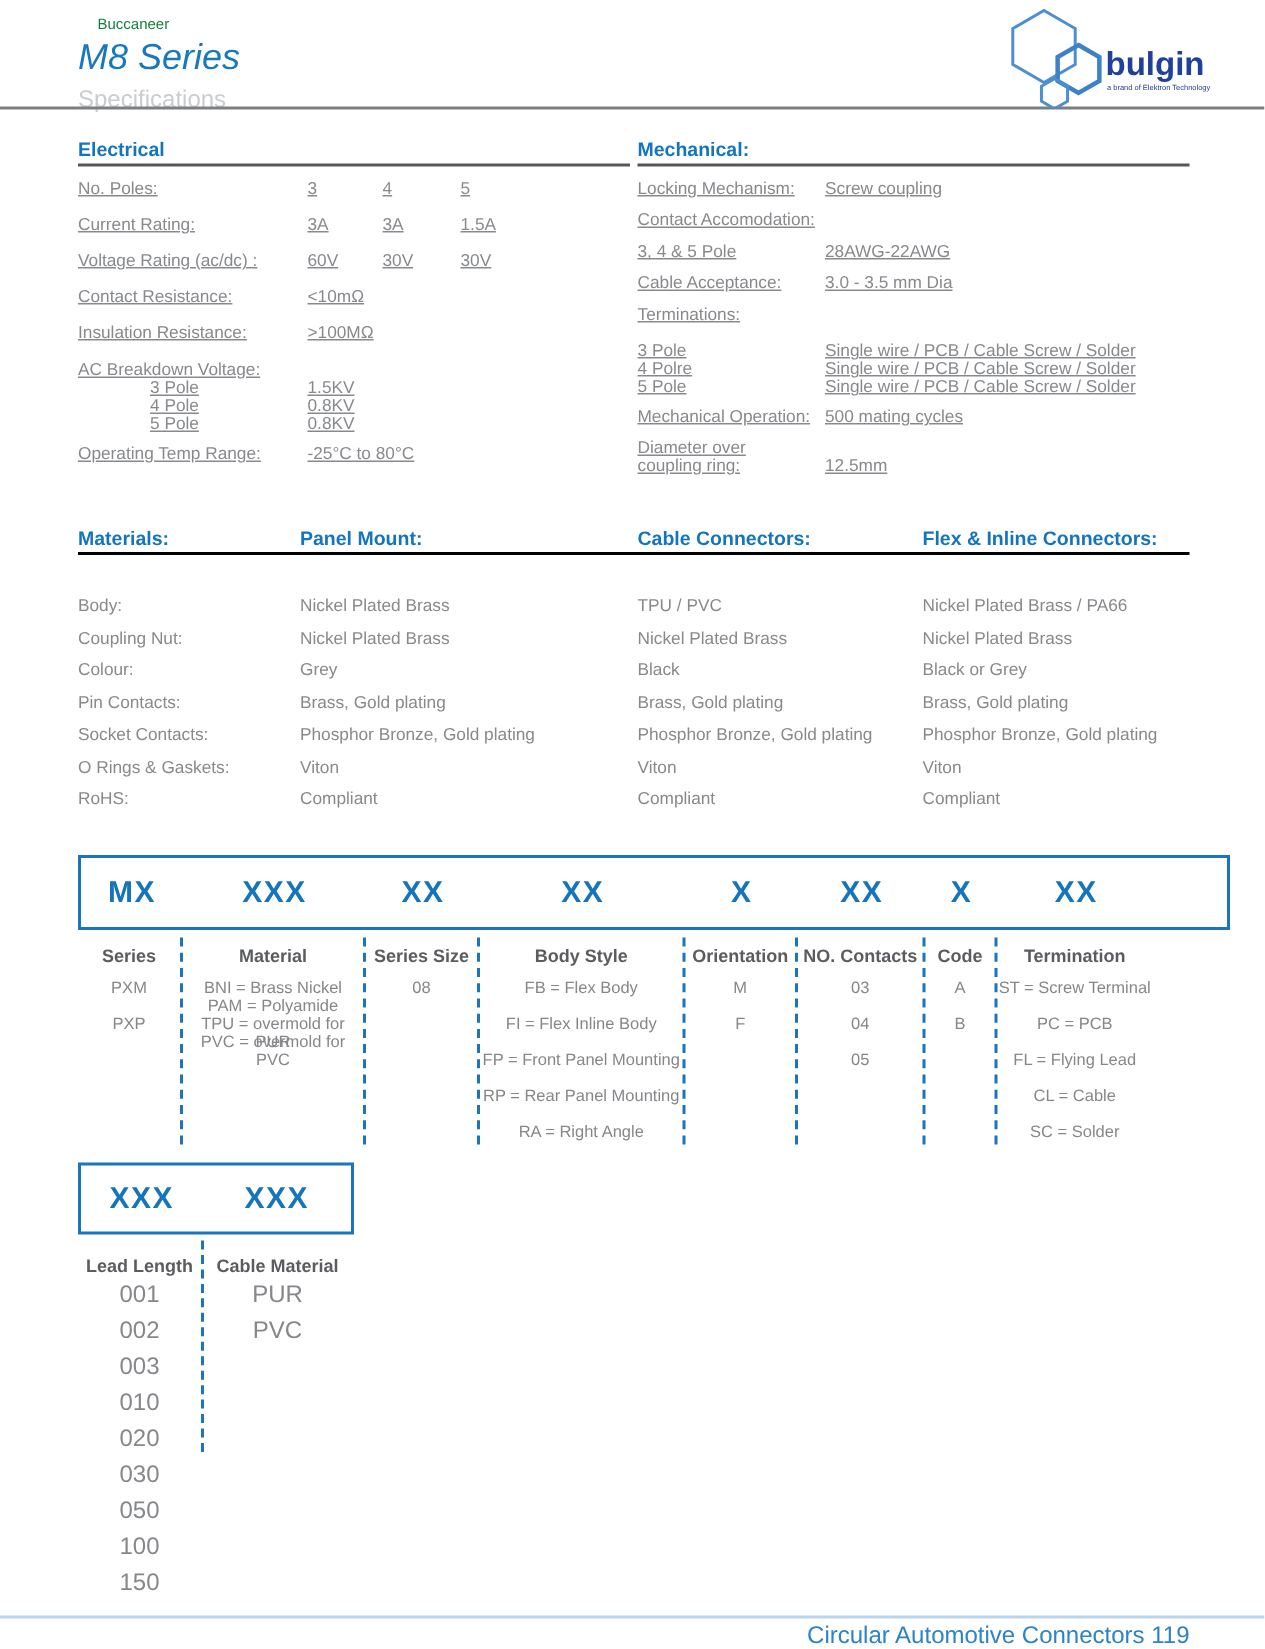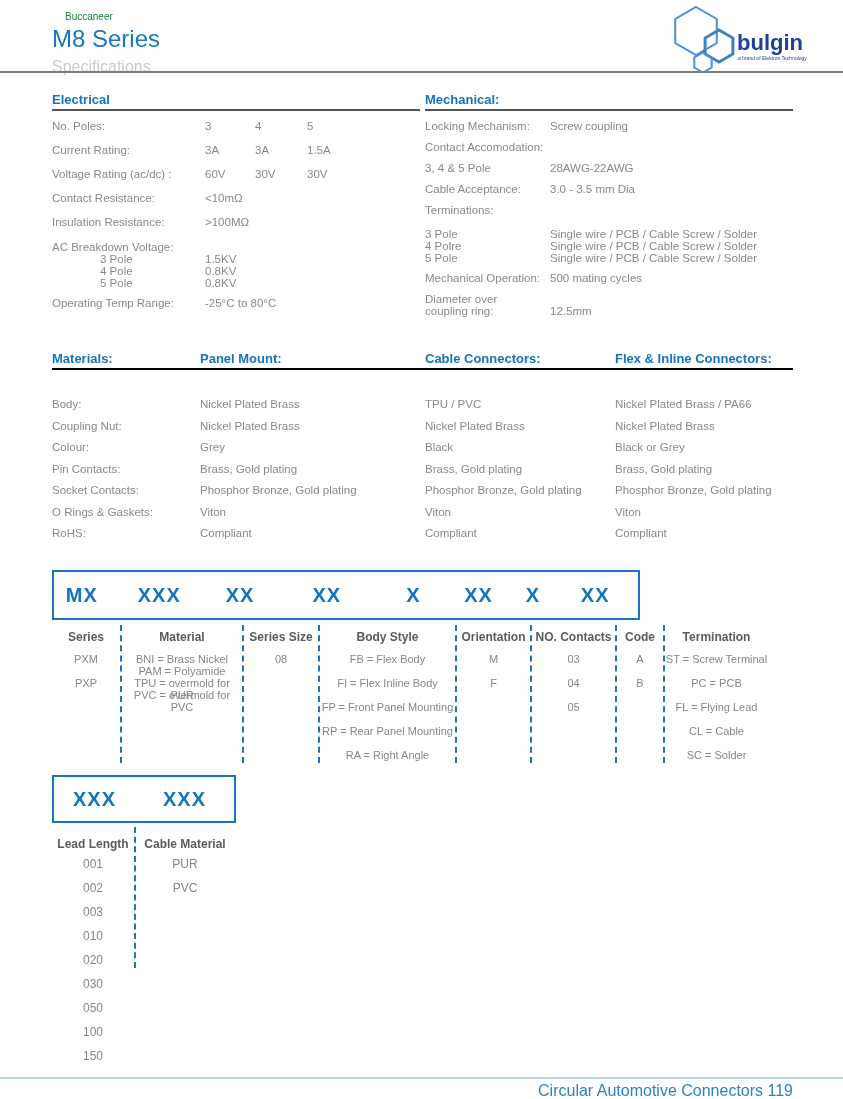--- a/index.html
+++ b/index.html
@@ -5,36 +5,36 @@
   * { box-sizing: border-box; margin: 0; padding: 0; }
   html, body { width: 843px; height: 1099px; }
   body {
     position: relative;
     background: #ffffff;
     font-family: "Liberation Sans", sans-serif;
     overflow: hidden;
   }
   
   .brand     { position:absolute; left:52px; top:11px;  font-size:10px; color:#15803d;margin-left:13px; }
-  .title     { position:absolute; left:52px; top:25px;  font-size:24px; color:#1878be; }
+  .title     { position:absolute; left:52px; top:25px;  font-size:24px; color:#1878be;font-style:italic; }
   .subtitle  { position:absolute; left:52px; top:58px;  font-size:16px; color:#cbccce; }
   .header-rule { position:absolute; left:0; top:71px; width:843px; height:2px; background:#7c7e81; }
   .logo { position:absolute; left:655px; top:4px; width:160px; height:68px; }
   .logo svg { display:block; }
   .logo-word { font-family:"Liberation Sans", sans-serif; font-weight:bold; font-size:22px; fill:#21409a; }
   .logo-tag  { font-family:"Liberation Sans", sans-serif; font-size:5px;  fill:#21409a; }
 
   
   .sec-head {
     font-size:13px; font-weight:bold; color:#1474bc;
     line-height:13px; padding-bottom:3px; border-bottom:2px solid #54565a;
   }
   .elec { position:absolute; left:52px; top:93px; width:368px; }
   .mech { position:absolute; left:425px; top:93px; width:368px; }
-  .lab, .val { font-size:11.5px; color:#87898c; }
+  .lab, .val { font-size:11.5px; color:#87898c;text-decoration:underline; }
 
   .erows { margin-top:9px; }
   .erow { display:grid; grid-template-columns:153px 50px 52px 1fr; height:24px; line-height:12px; }
   .bd-label { margin-top:1px; line-height:12px; }
   .bd-row { display:grid; grid-template-columns:105px 1fr; padding-left:48px; height:12px; line-height:12px; }
   .op-row { margin-top:8px; display:grid; grid-template-columns:153px 1fr; height:24px; line-height:12px; }
 
   .mrows { margin-top:9px; }
   .mrow { display:grid; grid-template-columns:125px 1fr; height:21px; line-height:12px; }
   .term-rows { margin-top:3px; }
@@ -49,21 +49,21 @@
   .mat-heads {
     display:grid; grid-template-columns:148px 225px 190px 1fr;
     font-size:13px; font-weight:bold; color:#1474bc;
     line-height:13px; padding-bottom:3px; border-bottom:2px solid #000000;
   }
   .mat-rows { margin-top:28px; }
   .mat-row { display:grid; grid-template-columns:148px 225px 190px 1fr; height:21.5px; line-height:12px; font-size:11.5px; color:#87898c; }
 
   
   .pn-box {
-    position:absolute; left:52px; top:570px; width:588px; height:50px;
+    position:absolute; left:52px; top:570px; width:768px; height:50px;
     border:2px solid #1c75bc; display:flex; align-items:flex-end;
   }
   .pn-cell { display:flex; align-items:center; justify-content:center; height:100%;
              font-size:20px; font-weight:bold; color:#1474bc; letter-spacing:1px; }
   .pn-table { position:absolute; left:52px; top:625px; width:716px; height:138px; display:flex; }
   .pn-col { height:138px; }
   .pn-col + .pn-col { border-left:2px dashed #1c75bc; }
   .w0 { width:68px; }  .w1 { width:122px; } .w2 { width:76px; }  .w3 { width:137px; }
   .w4 { width:75px; }  .w5 { width:85px; }  .w6 { width:48px; }  .w7 { width:105px; }
   .pn-header { height:28px; padding-top:5px; text-align:center; font-weight:bold; font-size:12px; color:#5a5c5f; }
@@ -73,21 +73,21 @@
   
   .lead-box {
     position:absolute; left:52px; top:775px; width:184px; height:48px;
     border:2px solid #1c75bc; display:flex; align-items:center;
   }
   .ll-table { position:absolute; left:52px; top:827px; width:184px; height:141px; display:flex; }
   .ll-col { height:141px; }
   .ll-col + .ll-col { border-left:2px dashed #1c75bc; }
   .lw0 { width:82px; } .lw1 { width:100px; }
   .ll-header { height:31px; padding-top:10px; text-align:center; font-weight:bold; font-size:12px; color:#5a5c5f; }
-  .ll-item { height:24px; text-align:center; font-size:12px; color:#85878a; line-height:12px; }
+  .ll-item { height:24px; text-align:center; font-size:16px; color:#85878a; line-height:12px; }
 
   
   .footer-rule { position:absolute; left:0; top:1077px; width:843px; height:2px; background:#b9d6ee; }
   .footer-text { position:absolute; right:50px; top:1082px; font-size:16px; color:#2d83c5; }
 </style>
 </head>
 <body>
 
 <div class="brand">Buccaneer</div>
 <div class="title">M8 Series</div>

